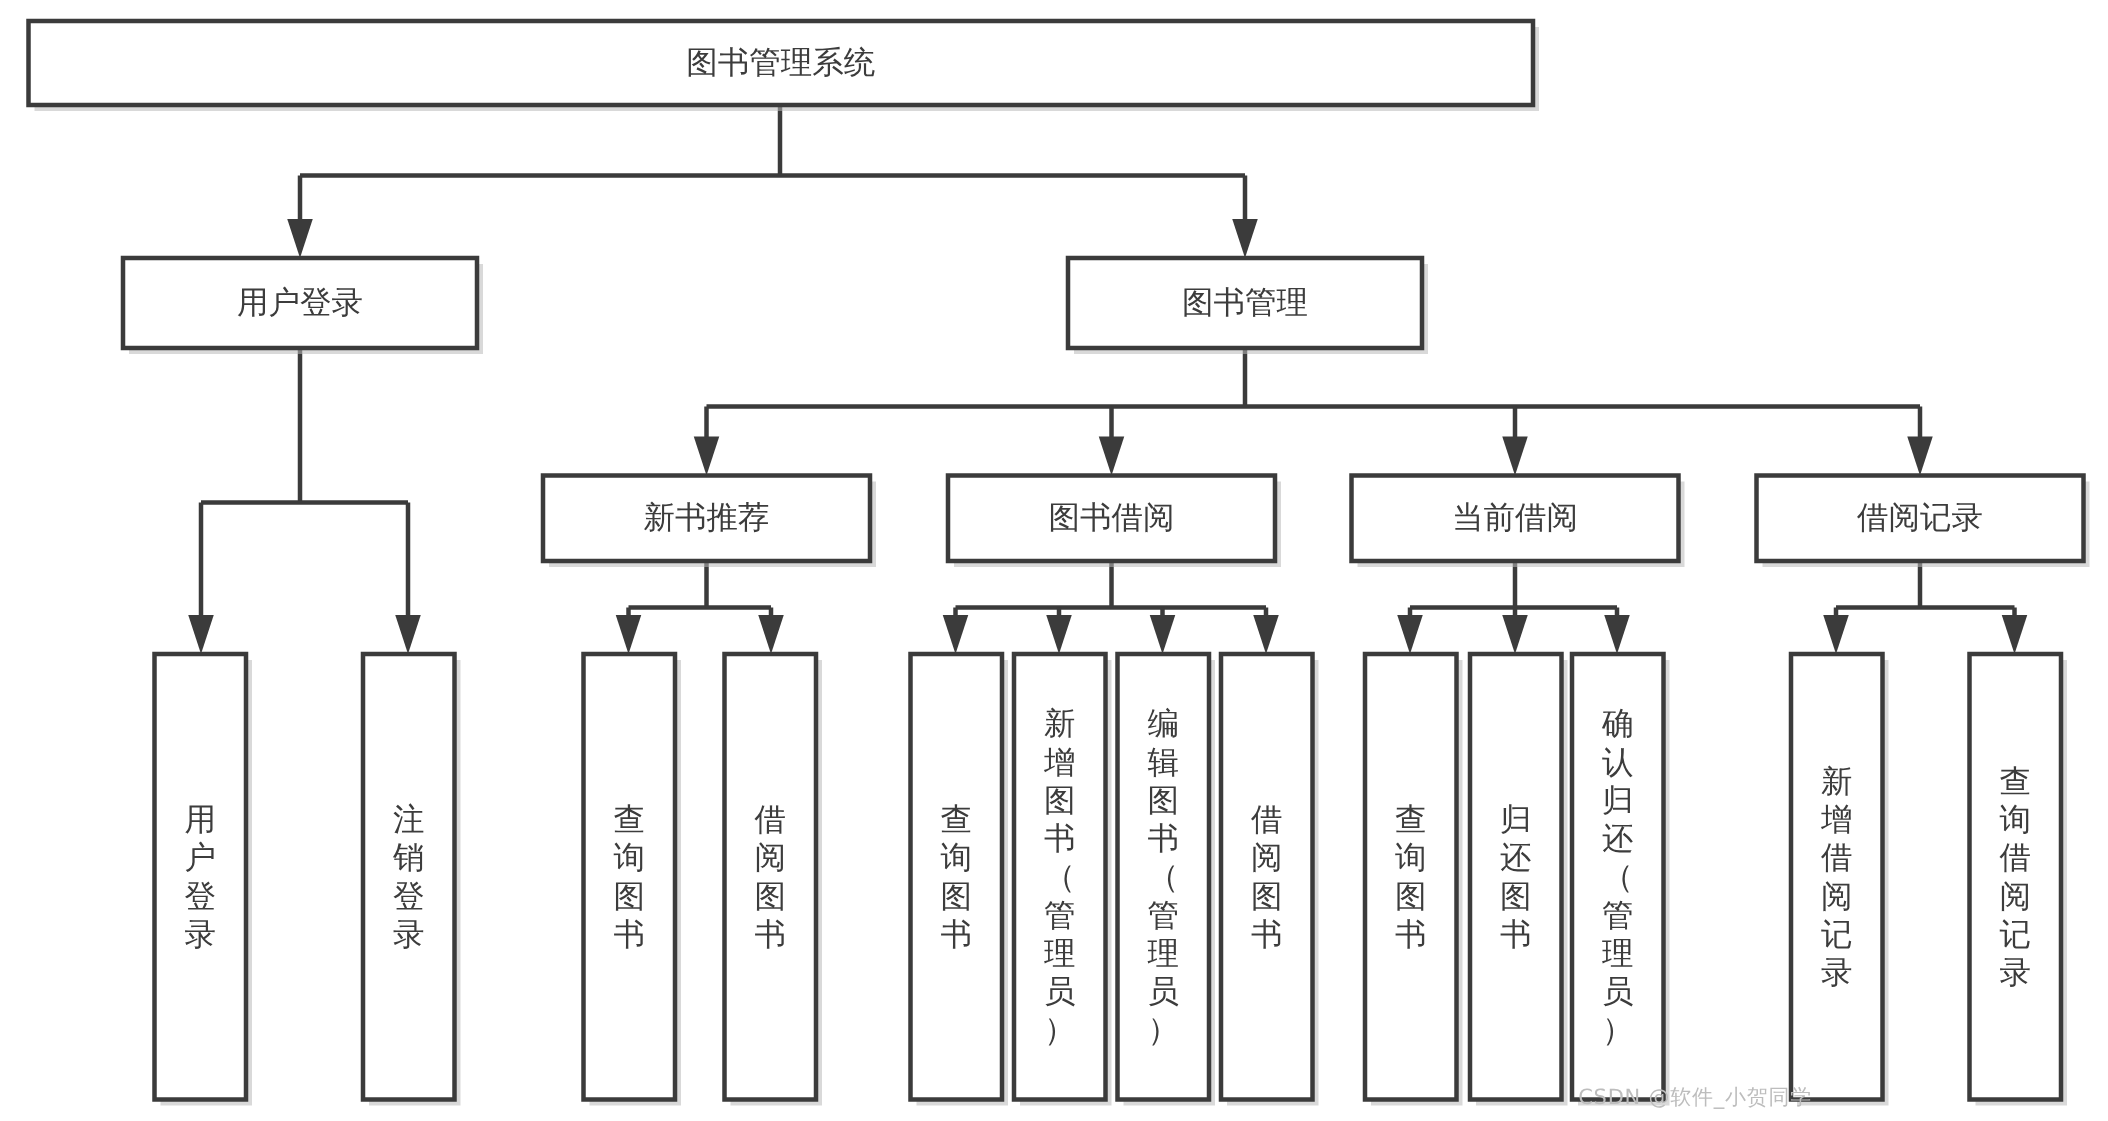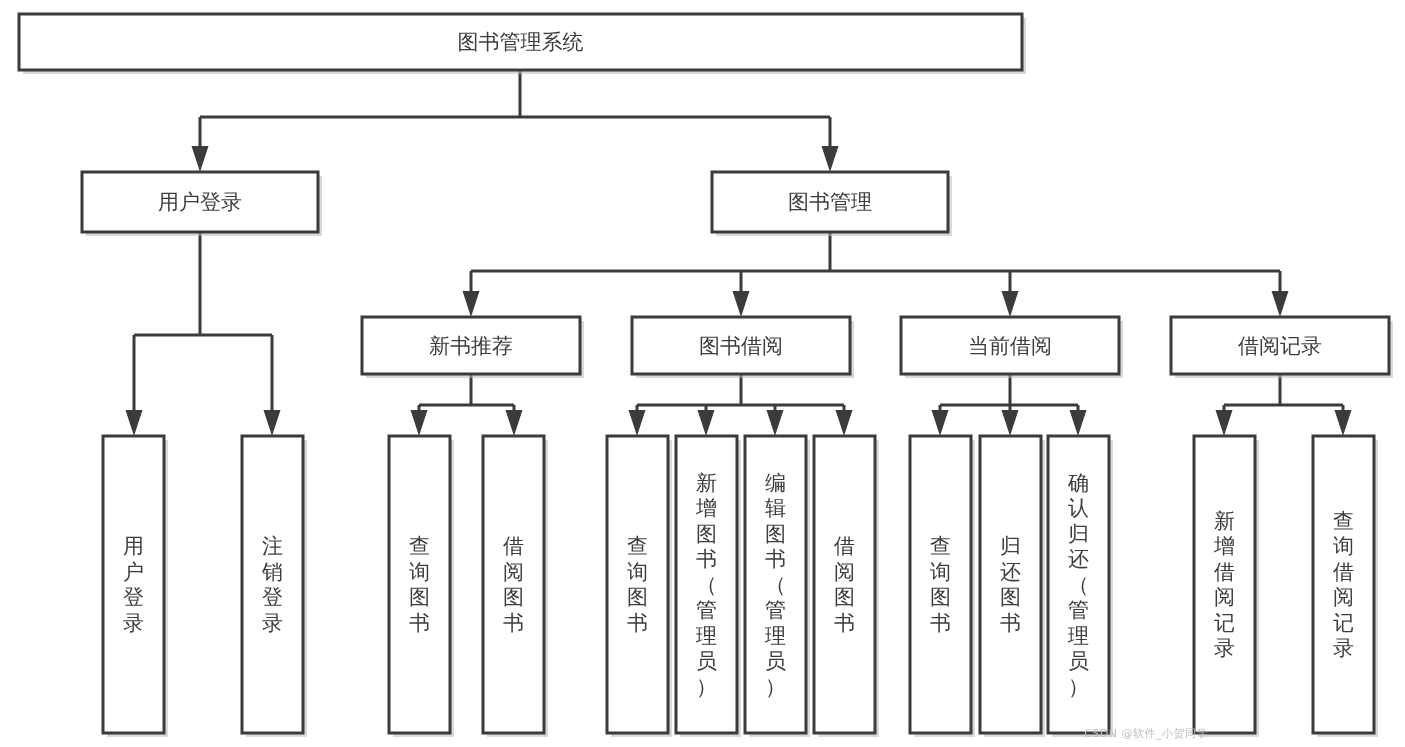--- a/index.html
+++ b/index.html
@@ -56,21 +56,21 @@
   }
   .arrow-head {
     fill: #3b3b3b;
     stroke: none;
   }
   .watermark {
     position: absolute;
     right: 12px;
     bottom: 6px;
     color: #bdbdbd;
-    font-size: 11px;
+    font-size: 14px;
     font-family: "DejaVu Sans", "Liberation Sans", sans-serif;
     letter-spacing: 0.5px;
     white-space: nowrap;
     pointer-events: none;
   }
 </style>
 </head>
 <body>
 
 <div id="diagram-root">

